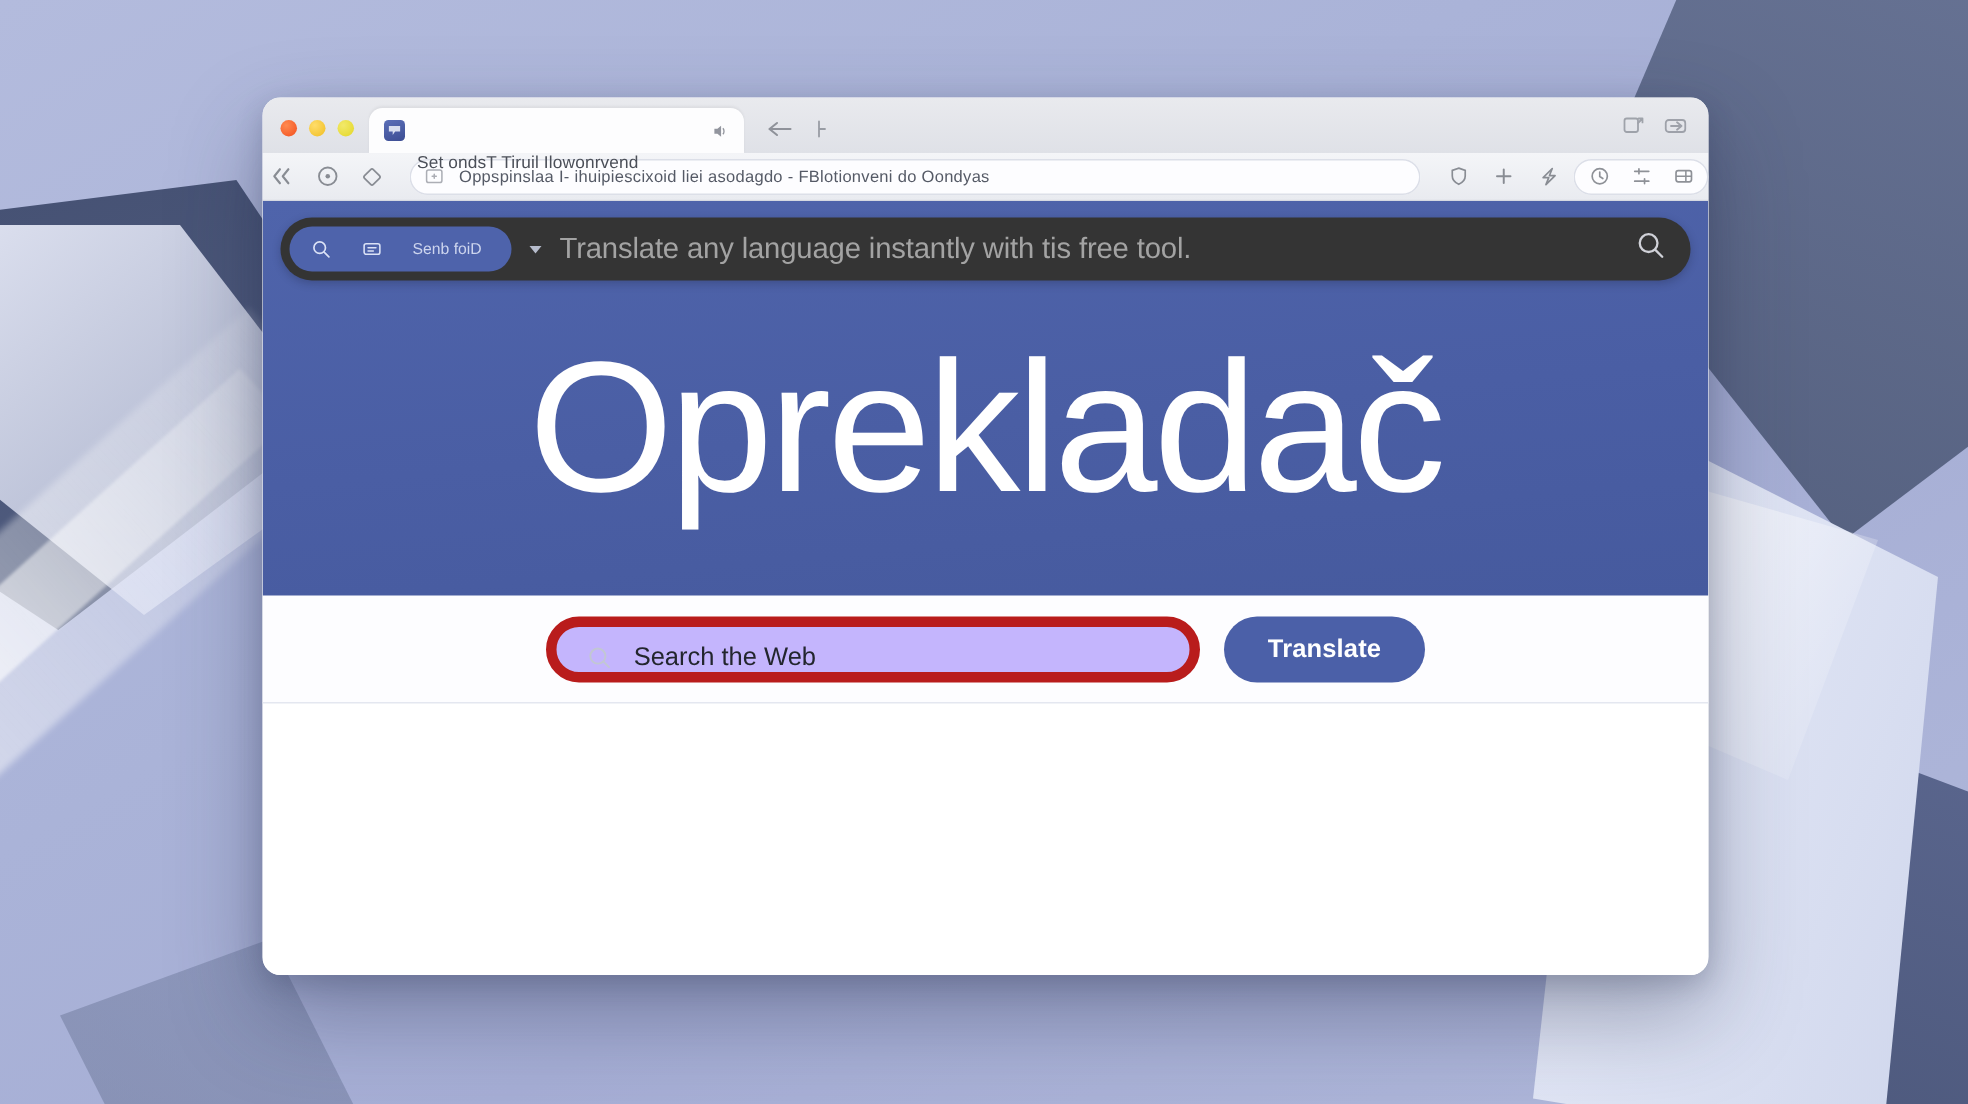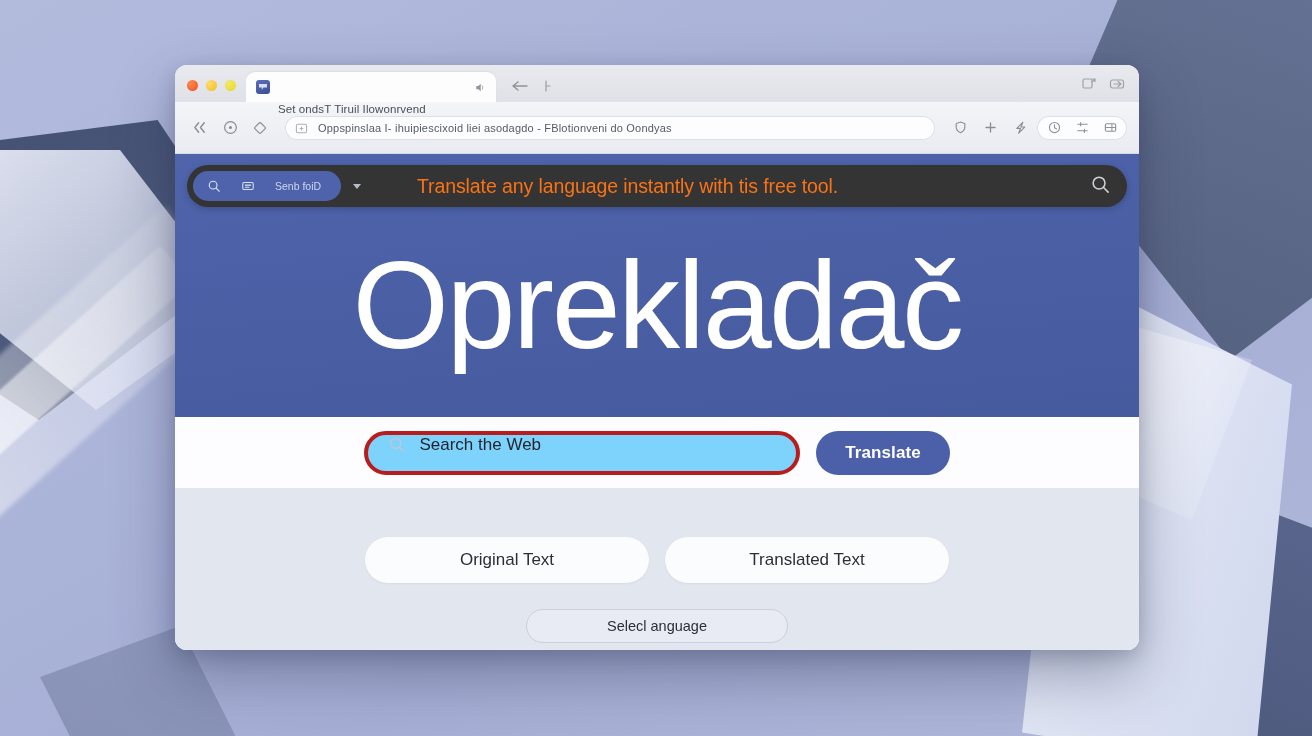--- a/index.html
+++ b/index.html
@@ -158,26 +158,26 @@
   }
   .tab-audio { width: 13px; height: 13px; opacity: .65; flex: 0 0 auto; }
 
   .tabstrip-right { margin-left: auto; display: flex; align-items: center; gap: 12px; padding: 0 14px 10px 0; }
   .tabstrip-icon { width: 16px; height: 16px; opacity: .5; }
 
   .tab-arrows { display: flex; align-items: center; gap: 14px; padding: 0 0 9px 14px; opacity: .55; }
 
   
   .toolbar {
-    height: 52px;
+    height: 32px;
     background: linear-gradient(180deg, #f4f5f8 0%, #e9ebf0 100%);
     display: flex;
     align-items: center;
     gap: 4px;
-    padding: 0 12px;
+    padding: 0 0;
     border-bottom: 1px solid #d6d9e1;
     flex: 0 0 auto;
   }
   .tb-btn {
     width: 26px; height: 24px;
     display: flex; align-items: center; justify-content: center;
     opacity: .62;
     border-radius: 5px;
   }
   .urlbar {
@@ -258,26 +258,25 @@
   }
   .banner-caret {
     width: 0; height: 0;
     border-left: 4px solid transparent;
     border-right: 4px solid transparent;
     border-top: 5px solid #b6bccc;
     flex: 0 0 auto;
   }
   .banner-text {
     flex: 1 1 auto;
-    color: #f97316;
+    color: #a3a3a3;
     font-size: 19.5px;
     letter-spacing: -.1px;
     white-space: nowrap;
     overflow: hidden;
-    margin-left: 44px;
   }
   .banner-search { flex: 0 0 auto; opacity: .88; }
 
   .hero-title {
     text-align: center;
     color: #ffffff;
     font-size: 124px;
     font-weight: 400;
     letter-spacing: -2.5px;
     line-height: 1;
@@ -293,24 +292,24 @@
     align-items: center;
     justify-content: center;
     gap: 16px;
     flex: 0 0 auto;
     border-bottom: 1px solid #e4e7f0;
   }
   .search-input-wrap {
     width: 436px;
     height: 44px;
     border-radius: 22px;
-    background: #7dd3fc;
-    border: 4px solid #b91c1c;
-    display: flex;
-    align-items: flex-start;
+    background: #c4b5fd;
+    border: 7px solid #b91c1c;
+    display: flex;
+    align-items: flex-end;
     gap: 14px;
     padding: 0 20px;
   }
   .search-input-wrap input {
     border: none;
     outline: none;
     background: transparent;
     font-family: "Liberation Sans", sans-serif;
     font-size: 17px;
     color: #23262e;
@@ -525,23 +524,16 @@
         <div class="search-input-wrap">
           <svg viewBox="0 0 20 20" width="19" height="19">
               <circle cx="8.7" cy="8.7" r="5.8" stroke="#c2c7d3" stroke-width="1.5" fill="none"></circle>
               <path d="M13 13l4.2 4.2" stroke="#c2c7d3" stroke-width="1.5" stroke-linecap="round"></path>
             </svg>
           <input type="text" placeholder="Search the Web" style="">
         </div>
         <button class="translate-btn">Translate</button>
       </div>
 
-      <div class="lower">
-        <div class="text-panels">
-          <div class="text-panel">Original Text</div>
-          <div class="text-panel">Translated Text</div>
-        </div>
-        <div class="lang-select">Selecl anguage</div>
-      </div>
 
     </div>
   </div>
 </div>
 
 </body></html>

